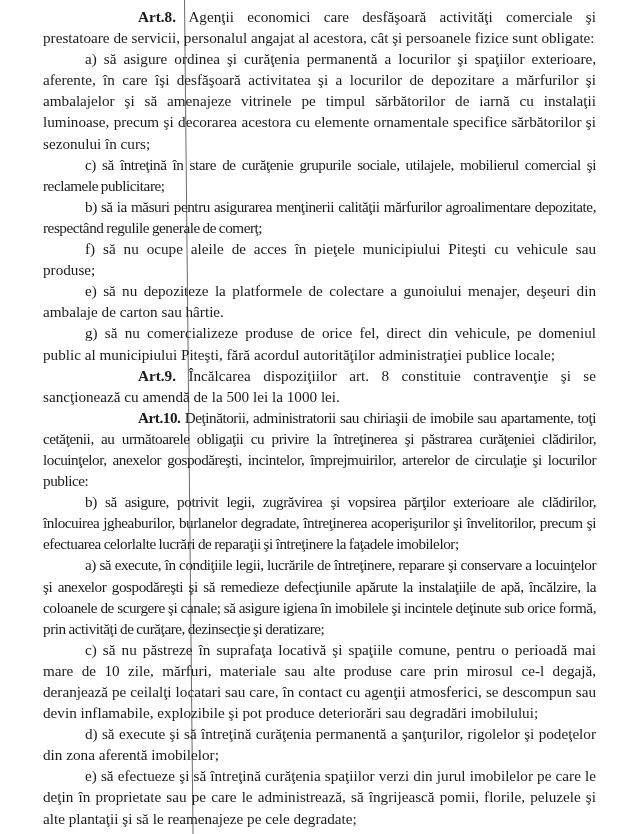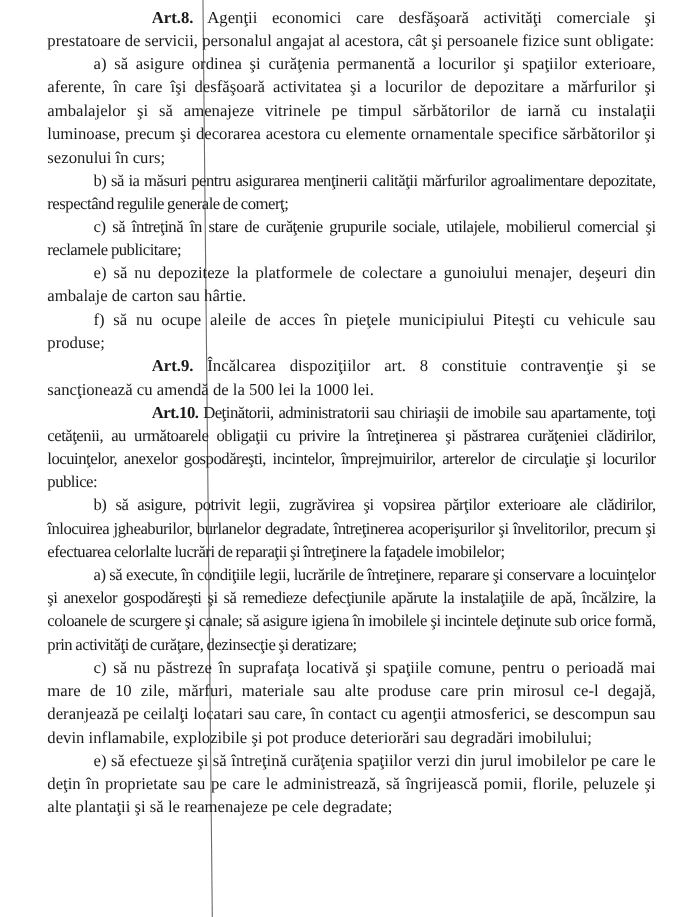--- a/index.html
+++ b/index.html
@@ -33,28 +33,30 @@
 
   <svg class="vline" viewBox="0 0 620 834" preserveAspectRatio="none">
     <line x1="184.5" y1="0" x2="193" y2="834" stroke="#6a6a6a" stroke-width="1"></line>
   </svg>
 
   <div class="text">
 
     <p class="p art-indent"><span class="art-label">Art.8.</span><span> Agenţii economici care desfăşoară activităţi comerciale şi prestatoare de servicii, personalul angajat al acestora, cât şi persoanele fizice sunt obligate:</span></p>
 
     <p class="p indent">a) să asigure ordinea şi curăţenia permanentă a locurilor şi spaţiilor exterioare, aferente, în care îşi desfăşoară activitatea şi a locurilor de depozitare a mărfurilor şi ambalajelor şi să amenajeze vitrinele pe timpul sărbătorilor de iarnă cu instalaţii luminoase, precum şi decorarea acestora cu elemente ornamentale specifice sărbătorilor şi sezonului în curs;</p>
+    <p class="p indent cond">c) să întreţină în stare de curăţenie grupurile sociale, utilajele, mobilierul comercial şi reclamele publicitare;</p>
     <p class="p indent cond">b) să ia măsuri pentru asigurarea menţinerii calităţii mărfurilor agroalimentare depozitate, respectând regulile generale de comerţ;</p>
-    <p class="p indent cond">c) să întreţină în stare de curăţenie grupurile sociale, utilajele, mobilierul comercial şi reclamele publicitare;</p>
+    <p class="p indent">f) să nu ocupe aleile de acces în pieţele municipiului Piteşti cu vehicule sau produse;</p>
     <p class="p indent">e) să nu depoziteze la platformele de colectare a gunoiului menajer, deşeuri din ambalaje de carton sau hârtie.</p>
-    <p class="p indent">f) să nu ocupe aleile de acces în pieţele municipiului Piteşti cu vehicule sau produse;</p>
+    <p class="p indent">g) să nu comercializeze produse de orice fel, direct din vehicule, pe domeniul public al municipiului Piteşti, fără acordul autorităţilor administraţiei publice locale;</p>
 
     <p class="p art-indent"><span class="art-label">Art.9.</span><span> Încălcarea dispoziţiilor art. 8 constituie contravenţie şi se sancţionează cu amendă de la 500 lei la 1000 lei.</span></p>
 
     <p class="p art-indent cond"><span class="art-label">Art.10.</span><span> Deţinătorii, administratorii sau chiriaşii de imobile sau apartamente, toţi cetăţenii, au următoarele obligaţii cu privire la întreţinerea şi păstrarea curăţeniei clădirilor, locuinţelor, anexelor gospodăreşti, incintelor, împrejmuirilor, arterelor de circulaţie şi locurilor publice:</span></p>
 
     <p class="p indent cond">b) să asigure, potrivit legii, zugrăvirea şi vopsirea părţilor exterioare ale clădirilor, înlocuirea jgheaburilor, burlanelor degradate, întreţinerea acoperişurilor şi învelitorilor, precum şi efectuarea celorlalte lucrări de reparaţii şi întreţinere la faţadele imobilelor;</p>
     <p class="p indent cond">a) să execute, în condiţiile legii, lucrările de întreţinere, reparare şi conservare a locuinţelor şi anexelor gospodăreşti şi să remedieze defecţiunile apărute la instalaţiile de apă, încălzire, la coloanele de scurgere şi canale; să asigure igiena în imobilele şi incintele deţinute sub orice formă, prin activităţi de curăţare, dezinsecţie şi deratizare;</p>
     <p class="p indent">c) să nu păstreze în suprafaţa locativă şi spaţiile comune, pentru o perioadă mai mare de 10 zile, mărfuri, materiale sau alte produse care prin mirosul ce-l degajă, deranjează pe ceilalţi locatari sau care, în contact cu agenţii atmosferici, se descompun sau devin inflamabile, explozibile şi pot produce deteriorări sau degradări imobilului;</p>
+    <p class="p indent">d) să execute şi să întreţină curăţenia permanentă a şanţurilor, rigolelor şi podeţelor din zona aferentă imobilelor;</p>
     <p class="p indent">e) să efectueze şi să întreţină curăţenia spaţiilor verzi din jurul imobilelor pe care le deţin în proprietate sau pe care le administrează, să îngrijească pomii, florile, peluzele şi alte plantaţii şi să le reamenajeze pe cele degradate;</p>
 
   </div>
 </div>
 
 </body></html>

